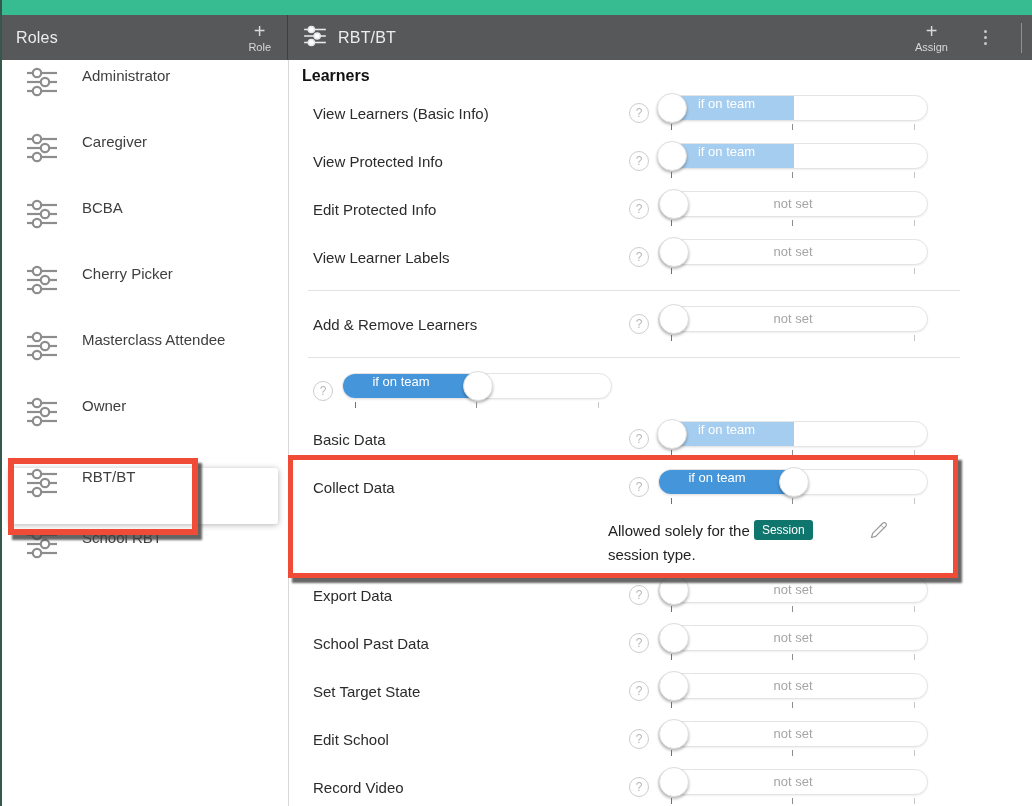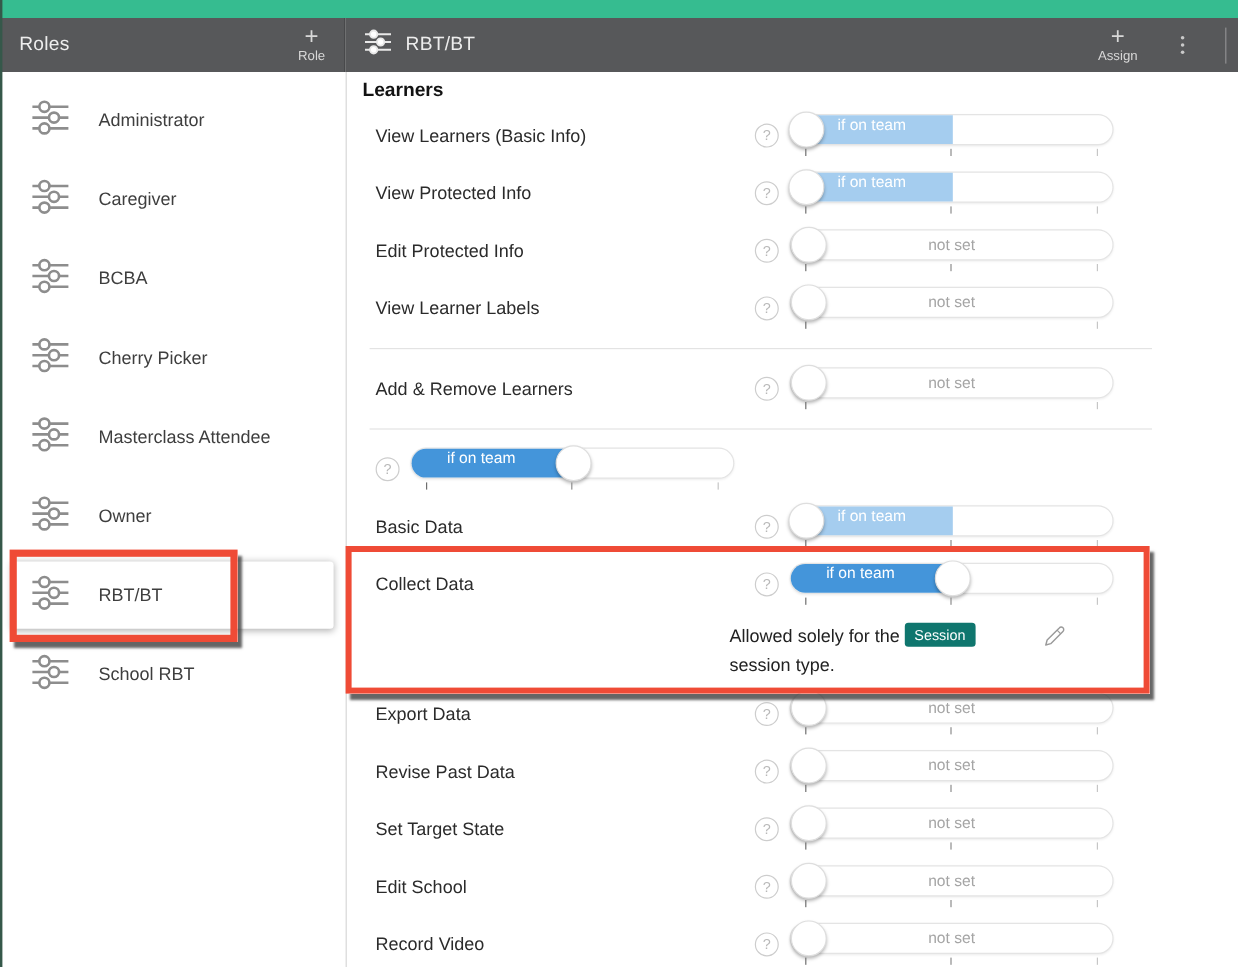--- a/index.html
+++ b/index.html
@@ -20,21 +20,21 @@
   .hdr-btn .blabel { font-size:11px; color:#d8d8d8; margin-top:1px; }
   .hdr-main-left { display:flex; align-items:center; gap:10px; }
   .hdr-main-right { position:absolute; right:10px; top:0; height:45px; display:flex; align-items:center; gap:26px; }
   .kebab { display:flex; flex-direction:column; gap:3px; padding:4px 6px; cursor:pointer; }
   .kebab i { width:3px; height:3px; border-radius:50%; background:#c9c9c9; display:block; }
   .hdr-vdiv { width:1px; height:30px; background:#8f9092; margin-left:2px; }
 
   
   .sidebar { position:absolute; left:0; top:60px; width:289px; height:746px; background:#fff;
              border-right:1px solid #d8d8d8; padding-top:7px; }
-  .role-item { height:66px; display:flex; align-items:center; padding-left:24px; gap:22px; cursor:pointer; }
+  .role-item { height:66px; display:flex; align-items:flex-start; padding-left:24px; gap:22px; cursor:pointer; }
   .role-item .rlabel { font-size:15px; color:#3e3e3e; }
   .role-item.selected { height:56px; width:268px; margin:5px 10px; padding-left:14px; background:#fff;
                         border-radius:3px; box-shadow:0 1px 6px rgba(0,0,0,.3); position:relative; z-index:5; }
 
   
   .main { position:absolute; left:290px; top:60px; width:742px; height:615px; background:#fff; }
   .section-title { margin:4px 0 0 12px; font-size:16px; line-height:23px; font-weight:bold; color:#121212; }
   .rows { margin-top:2px; }
   .perm-row { height:48px; display:flex; align-items:center; padding-left:23px; padding-right:104px; }
   .perm-label { flex:1; font-size:15px; color:#2b2b2b; }
@@ -363,21 +363,21 @@
               <div class="knob"></div>
             </div>
             <div class="ticks">
               <i class="t-left"></i>
               <i class="t-mid"></i>
               <i class="t-right"></i>
             </div>
           </div>
         </div>
         <div class="perm-row">
-          <span class="perm-label">Revise Past Data</span>
+          <span class="perm-label">School Past Data</span>
           <span class="help">?</span>
           <div class="toggle notset">
             <div class="pill">
               <span class="pill-center-label">not set</span>
               <div class="knob"></div>
             </div>
             <div class="ticks">
               <i class="t-left"></i>
               <i class="t-mid"></i>
               <i class="t-right"></i>

